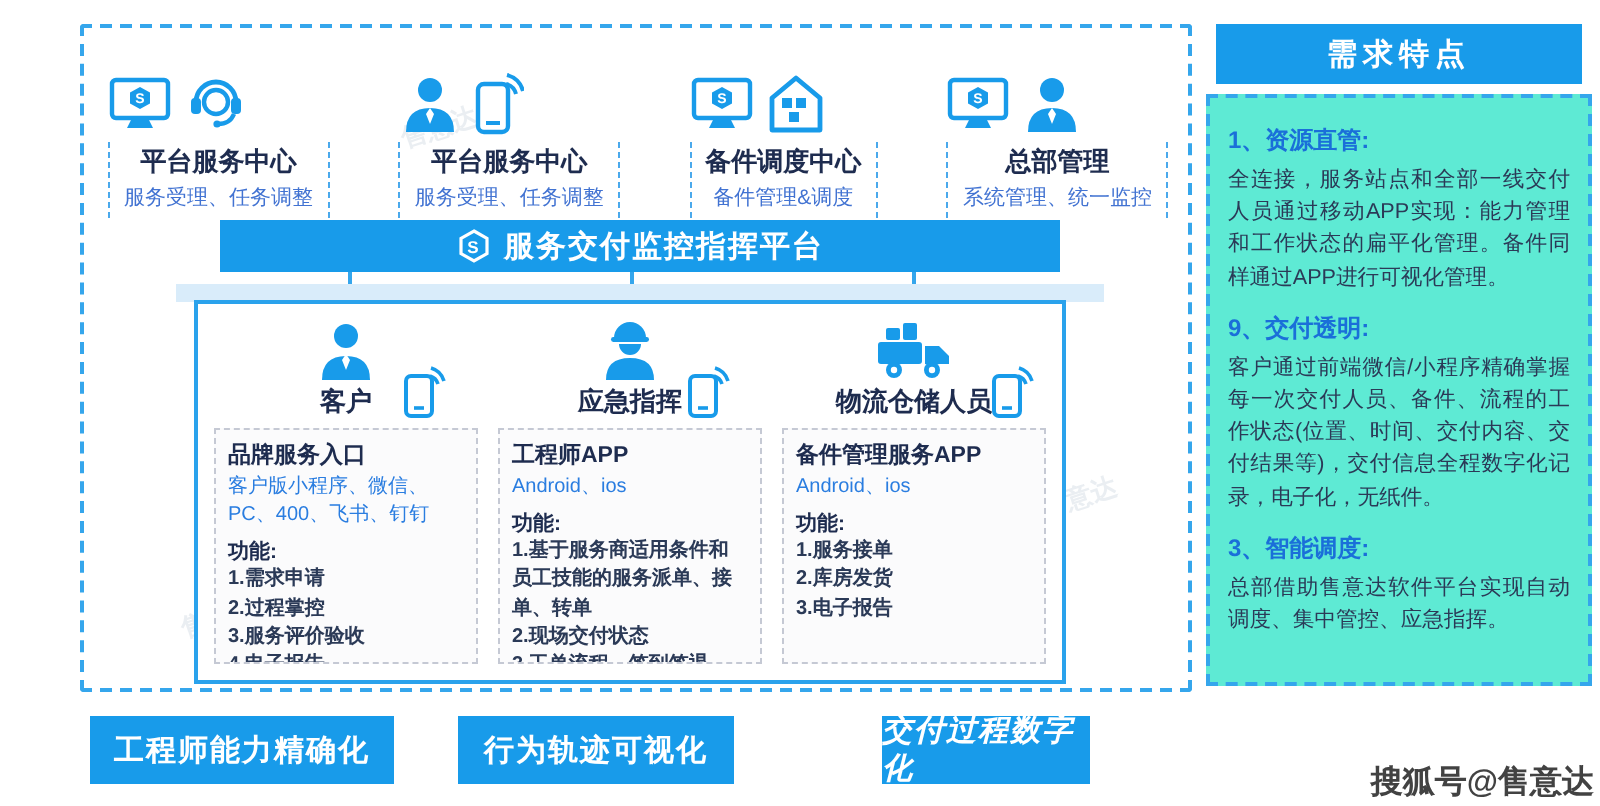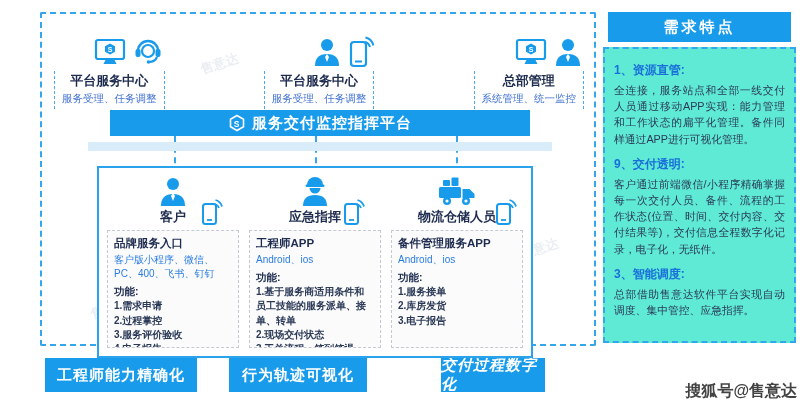--- a/index.html
+++ b/index.html
@@ -2,32 +2,32 @@
 <html><head>
 <meta charset="utf-8">
 <style>
   html,body{margin:0;padding:0;background:#fff;}
   .stage{position:relative;width:800px;height:403px;background:#fff;overflow:hidden;
          font-family:"Liberation Sans","DejaVu Sans",sans-serif;}
   
   .main{position:absolute;left:40px;top:12px;width:556px;height:334px;
         border:2px dashed #35a6ec;border-radius:2px;box-sizing:border-box;}
   .top-row{display:flex;justify-content:space-between;padding:8px 10px 0 12px;}
-  .tgroup{display:flex;flex-direction:column;align-items:flex-end;}
+  .tgroup{display:flex;flex-direction:column;align-items:flex-start;}
   .tg-icons{display:flex;align-items:flex-end;gap:5px;height:46px;}
   .tg-label{border-left:1px dashed #4aa9ec;border-right:1px dashed #4aa9ec;
             padding:1px 7px 3px;text-align:center;margin-top:3px;}
   .tg-name{font-size:13px;font-weight:bold;color:#1e2c4f;white-space:nowrap;}
   .tg-sub{font-size:10.5px;color:#4273d2;margin-top:2px;white-space:nowrap;}
   .banner{position:absolute;left:68px;top:96px;width:420px;height:26px;background:#189bea;
           color:#fff;display:flex;align-items:center;justify-content:center;gap:6px;
           font-size:15px;font-weight:bold;letter-spacing:1px;}
   .strip{position:absolute;left:46px;top:128px;width:464px;height:9px;background:#d9ecfa;}
   .connector{position:absolute;width:0;border-left:2px dashed #35a6ec;top:122px;height:70px;}
-  .inner{position:absolute;left:55px;top:152px;width:436px;height:192px;border:2px solid #2aa2ec;
+  .inner{position:absolute;left:55px;top:136px;width:436px;height:192px;border:2px solid #2aa2ec;
          background:#fff;display:flex;padding:4px 8px 8px;gap:10px;box-sizing:border-box;z-index:2;}
   .col{flex:1;display:flex;flex-direction:column;min-width:0;}
   .col-head{height:54px;position:relative;display:flex;flex-direction:column;align-items:center;
             justify-content:flex-end;}
   .role-name{font-size:13px;font-weight:bold;color:#1e2c4f;white-space:nowrap;}
   .phone-abs{position:absolute;right:16px;bottom:0px;}
   .detail{flex:1;margin-top:4px;border:1px dashed #c5c9d4;background:#fbfbfc;
           padding:5px 6px;font-size:10px;overflow:hidden;}
   .d-title{font-size:11.5px;font-weight:bold;color:#1e2c4f;}
   .d-ch{color:#2a7de0;margin-top:2px;line-height:1.42;}
@@ -112,20 +112,44 @@
               <path d="M17.5 1.5 a11 11 0 0 1 8 8" fill="none" stroke="#189bea" stroke-width="2"></path>
             </svg>
           </span>
         </div>
         <div class="tg-label">
           <div class="tg-name">平台服务中心</div>
           <div class="tg-sub">服务受理、任务调整</div>
         </div>
       </div>
 
+      <div class="tgroup">
+        <div class="tg-icons">
+          <span>
+            <svg width="32" height="30" viewBox="0 0 32 30">
+              <rect x="2" y="2" width="28" height="19" rx="2" fill="#fff" stroke="#189bea" stroke-width="2.2"></rect>
+              <polygon points="16,5.5 21,8.2 21,13.8 16,16.5 11,13.8 11,8.2" fill="#189bea"></polygon>
+              <text x="16" y="13.6" text-anchor="middle" font-size="7" font-weight="bold" fill="#fff">S</text>
+              <path d="M12 21 h8 l2.5 5 h-13 z" fill="#189bea"></path>
+            </svg>
+          </span>
+          <span>
+            <svg width="32" height="32" viewBox="0 0 32 32">
+              <path d="M4 13 L16 3 L28 13 V29 H4 Z" fill="none" stroke="#189bea" stroke-width="2.4" stroke-linejoin="round"></path>
+              <rect x="9" y="13" width="5" height="5" fill="#189bea"></rect>
+              <rect x="16" y="13" width="5" height="5" fill="#189bea"></rect>
+              <rect x="12.5" y="20" width="5" height="5" fill="#189bea"></rect>
+            </svg>
+          </span>
+        </div>
+        <div class="tg-label">
+          <div class="tg-name">备件调度中心</div>
+          <div class="tg-sub">备件管理&amp;调度</div>
+        </div>
+      </div>
 
       <div class="tgroup">
         <div class="tg-icons">
           <span>
             <svg width="32" height="30" viewBox="0 0 32 30">
               <rect x="2" y="2" width="28" height="19" rx="2" fill="#fff" stroke="#189bea" stroke-width="2.2"></rect>
               <polygon points="16,5.5 21,8.2 21,13.8 16,16.5 11,13.8 11,8.2" fill="#189bea"></polygon>
               <text x="16" y="13.6" text-anchor="middle" font-size="7" font-weight="bold" fill="#fff">S</text>
               <path d="M12 21 h8 l2.5 5 h-13 z" fill="#189bea"></path>
             </svg>

